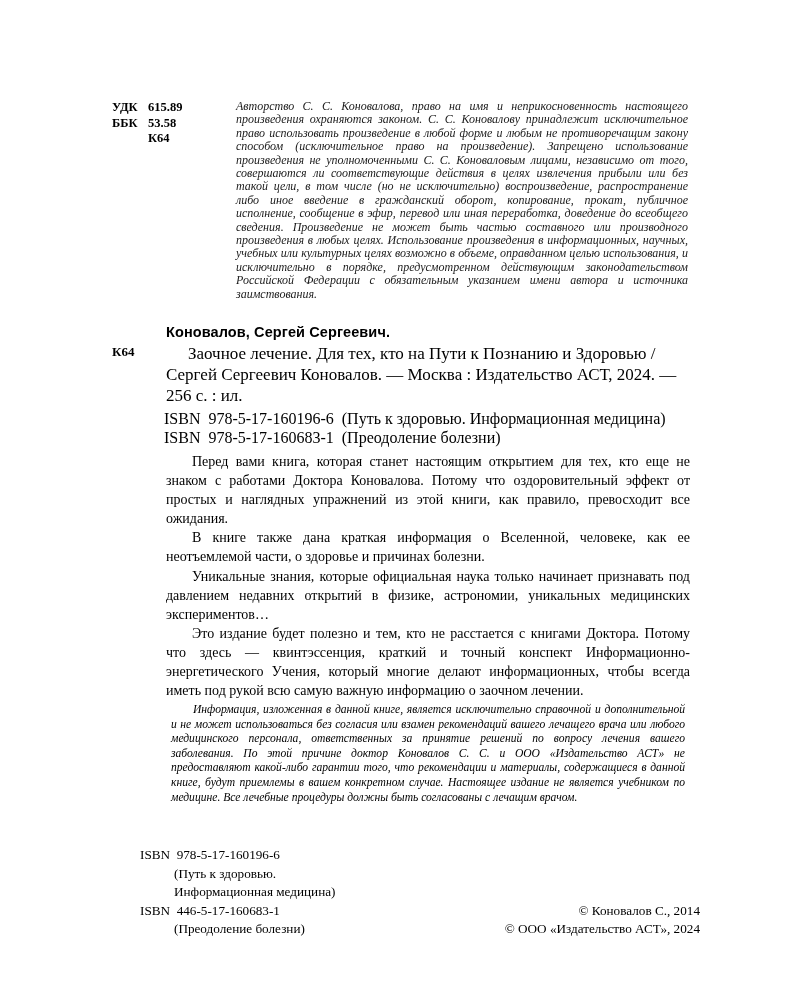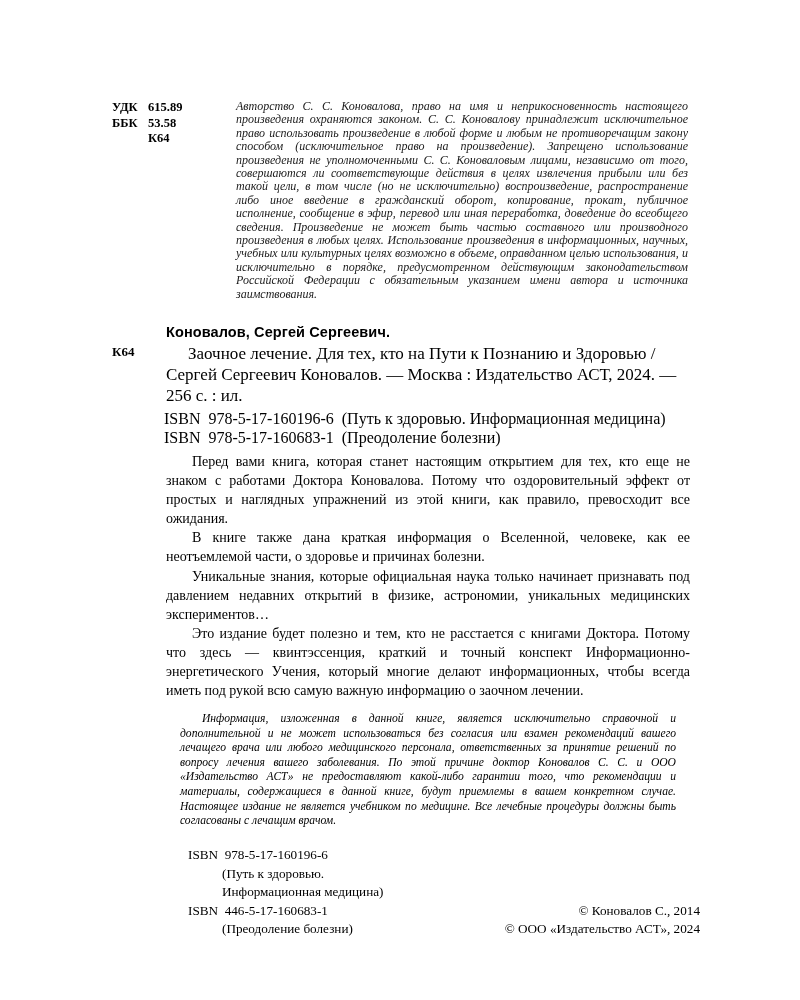--- a/index.html
+++ b/index.html
@@ -128,37 +128,36 @@
     position: absolute;
     left: 166px;
     top: 698px;
     width: 524px;
     font-size: 11.6px;
     line-height: 14.6px;
     font-style: italic;
     text-align: justify;
     font-family: "Liberation Serif", serif;
   }
-  .disclaimer p { margin: 14px; text-indent: 22px; }
+  .disclaimer p { margin: 5px; text-indent: 22px; }
 
   
   .colophon {
     position: absolute;
     left: 140px;
     top: 846px;
     width: 560px;
     font-size: 13.2px;
     line-height: 18.6px;
     font-family: "Liberation Serif", serif;
   }
   .colo-row {
     display: flex;
     justify-content: space-between;
     align-items: baseline;
-    margin-left: 48px;
   }
   .colo-left { white-space: pre; }
   .colo-right { white-space: pre; text-align: left; }
   .colo-indent { padding-left: 34px; }
 </style>
 </head>
 <body>
 
 <div class="page">
 

